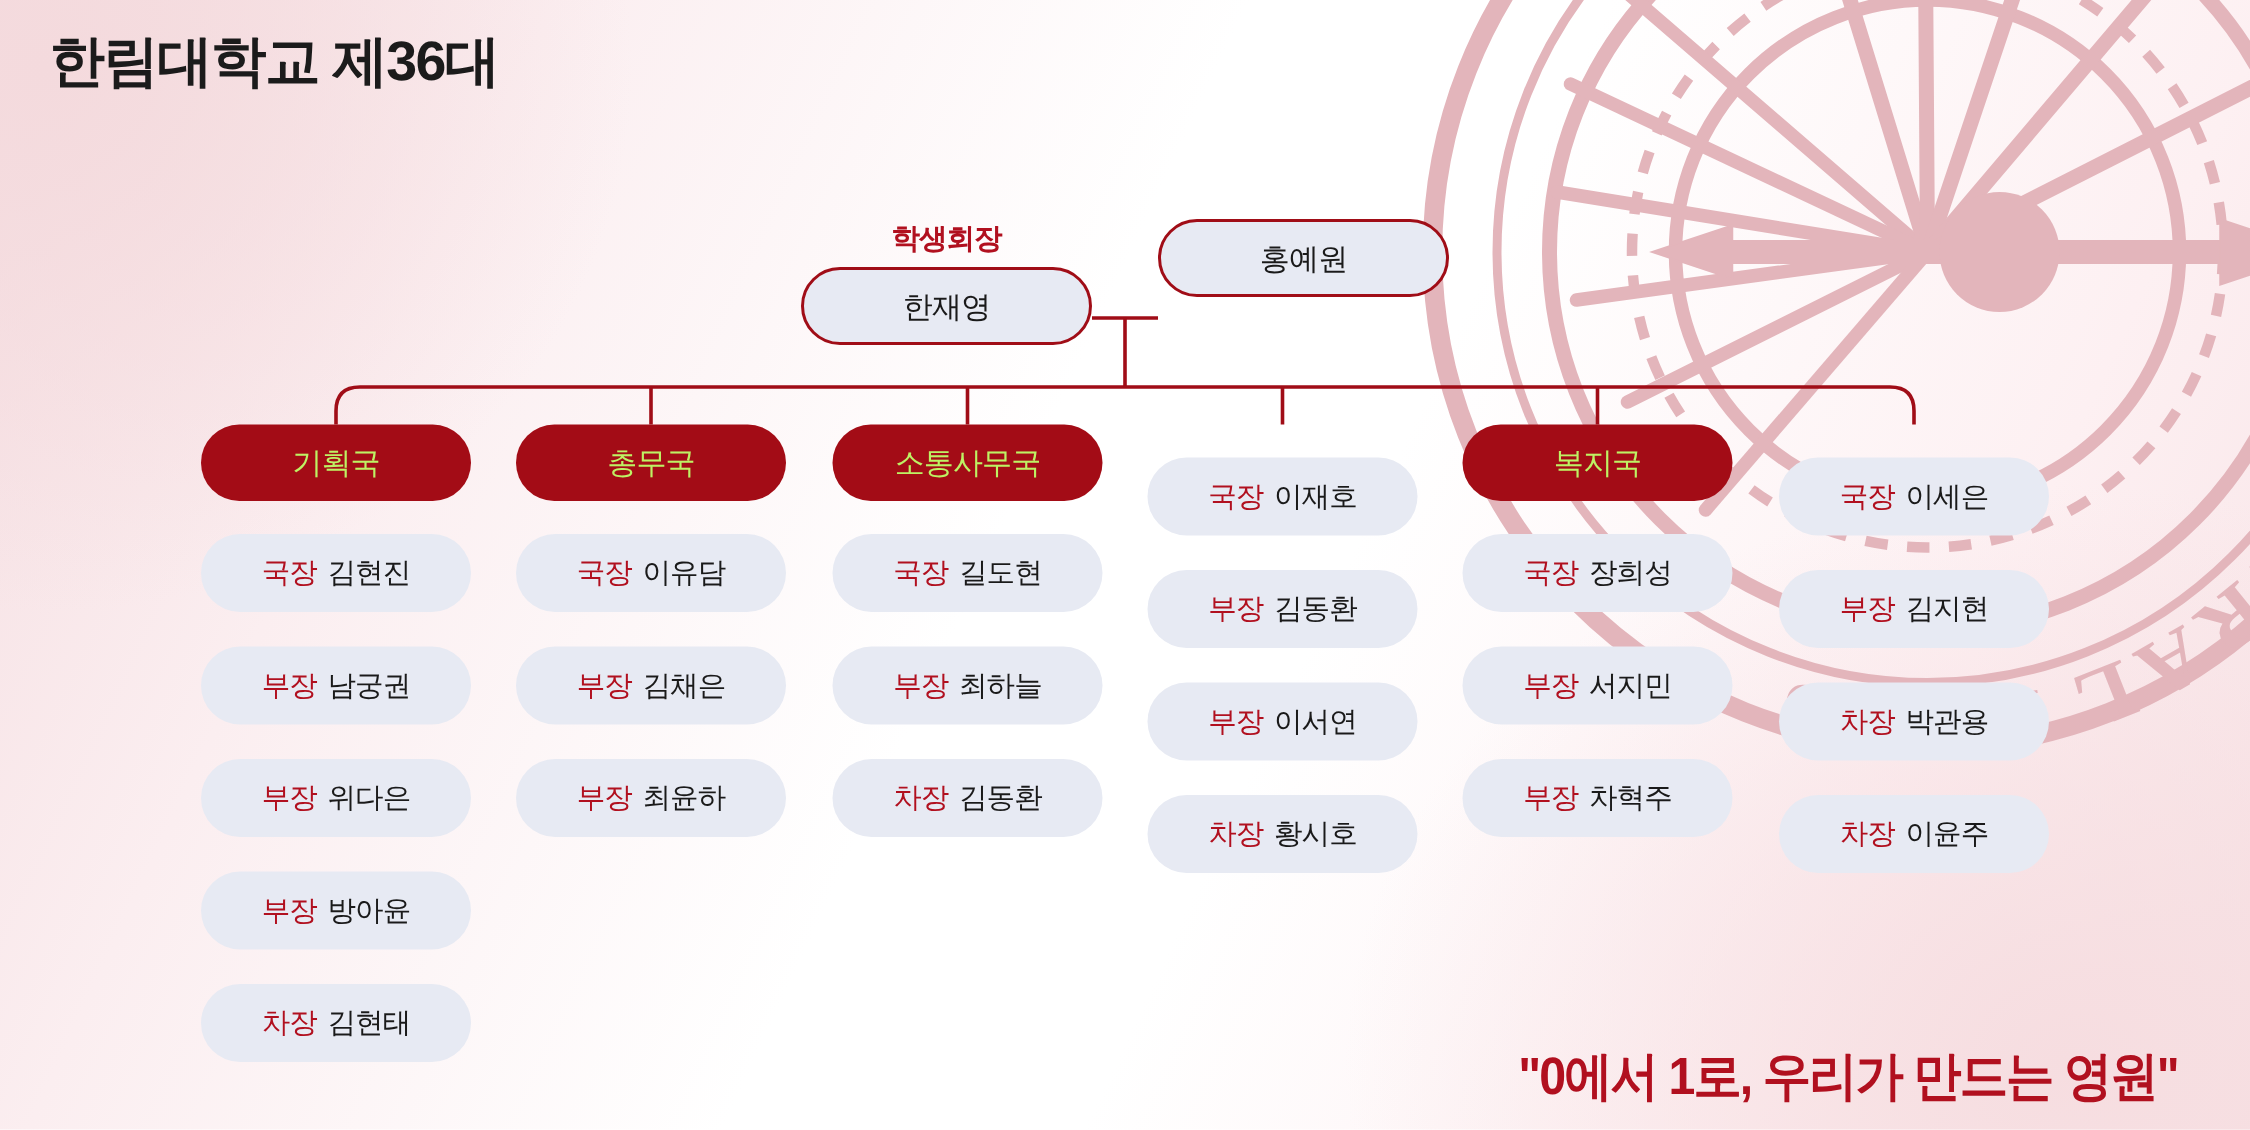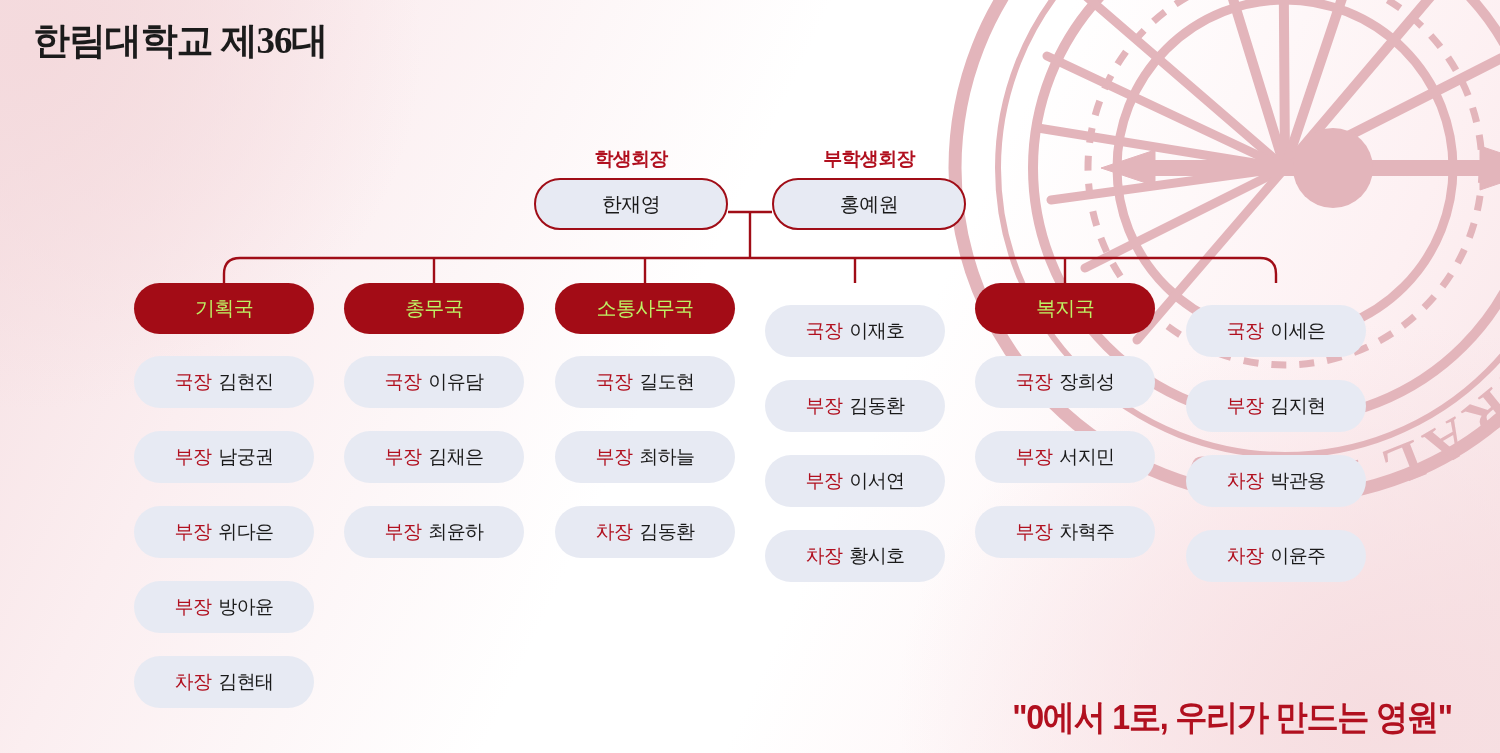--- a/index.html
+++ b/index.html
@@ -40,21 +40,20 @@
   }
 
   
   #title-block { position:absolute; left:33px; top:16px; }
   .title-line {
     font-size:37px;
     font-weight:bold;
     letter-spacing:-1.1px;
     line-height:1.33;
     white-space:nowrap;
-    font-family:Liberation Serif, serif;
   }
   .title-line-1 { color:#1b1b1b; }
   .title-line-2 { color:#b1101f; }
 
   
   .lead-group { position:absolute; }
   .lead-cap {
     font-size:19px;
     font-weight:bold;
     color:#b1101f;
@@ -202,21 +201,20 @@
   <div id="title-block">
     <div class="title-line title-line-1">한림대학교 제36대</div>
   </div>
 
   <div class="lead-group" style="left:534px; top:146px;">
     <div class="lead-cap">학생회장</div>
     <div class="lead-pill">한재영</div>
   </div>
 
   <div class="lead-group" style="left:772px; top:146px;">
-    <div class="lead-cap">부학생회장</div>
     <div class="lead-pill">홍예원</div>
   </div>
 
   <div class="col" style="left:134px;">
     <div class="dept-pill">기획국</div>
     <div class="member-list">
       <div class="member-pill">
         <span class="member-role">국장</span>
         <span class="member-name">김현진</span>
       </div>

